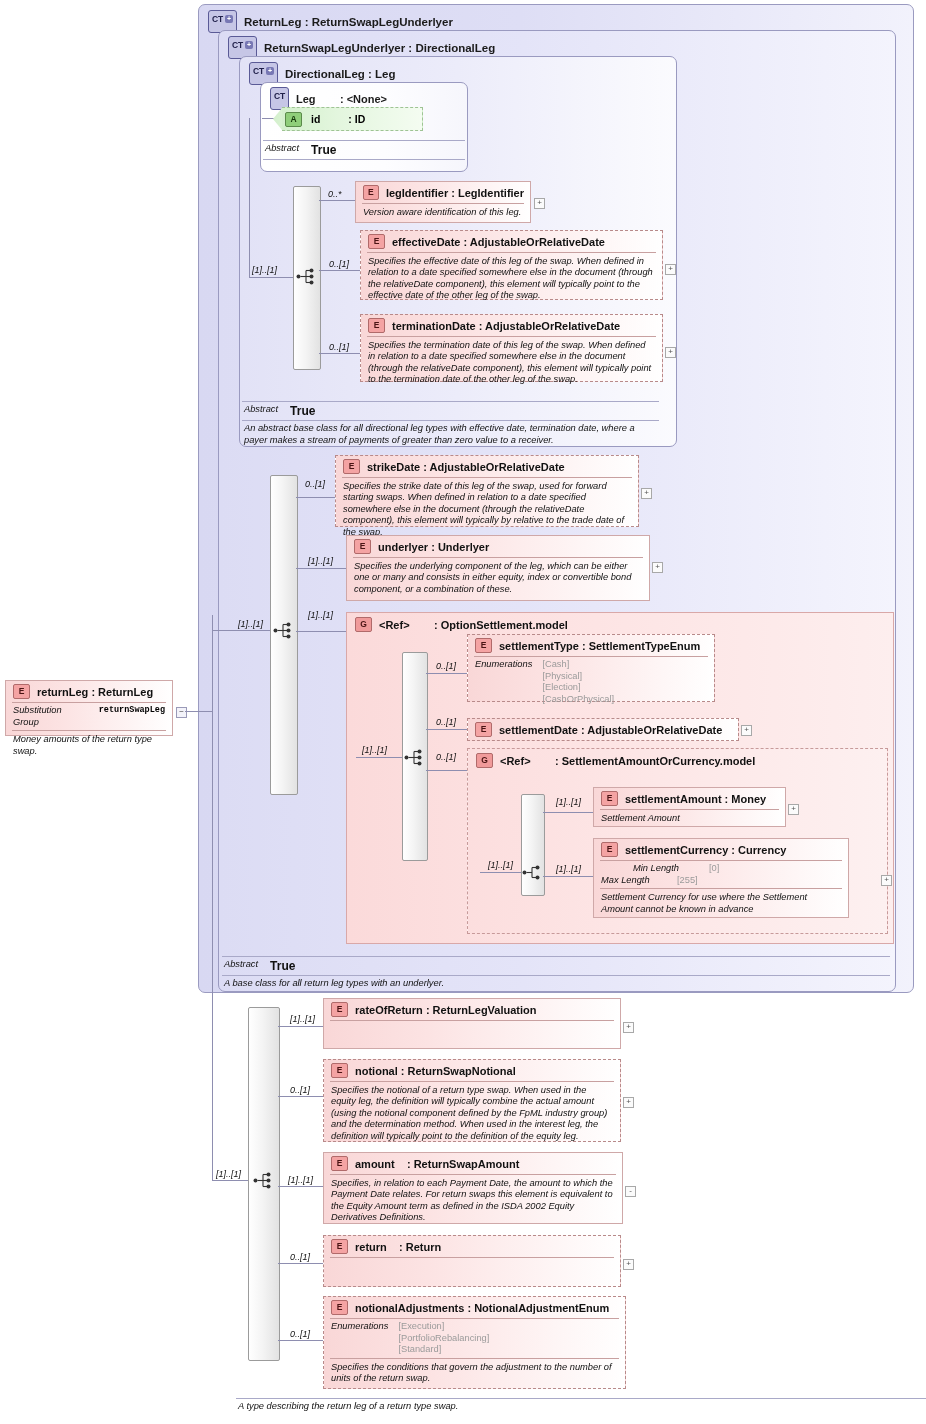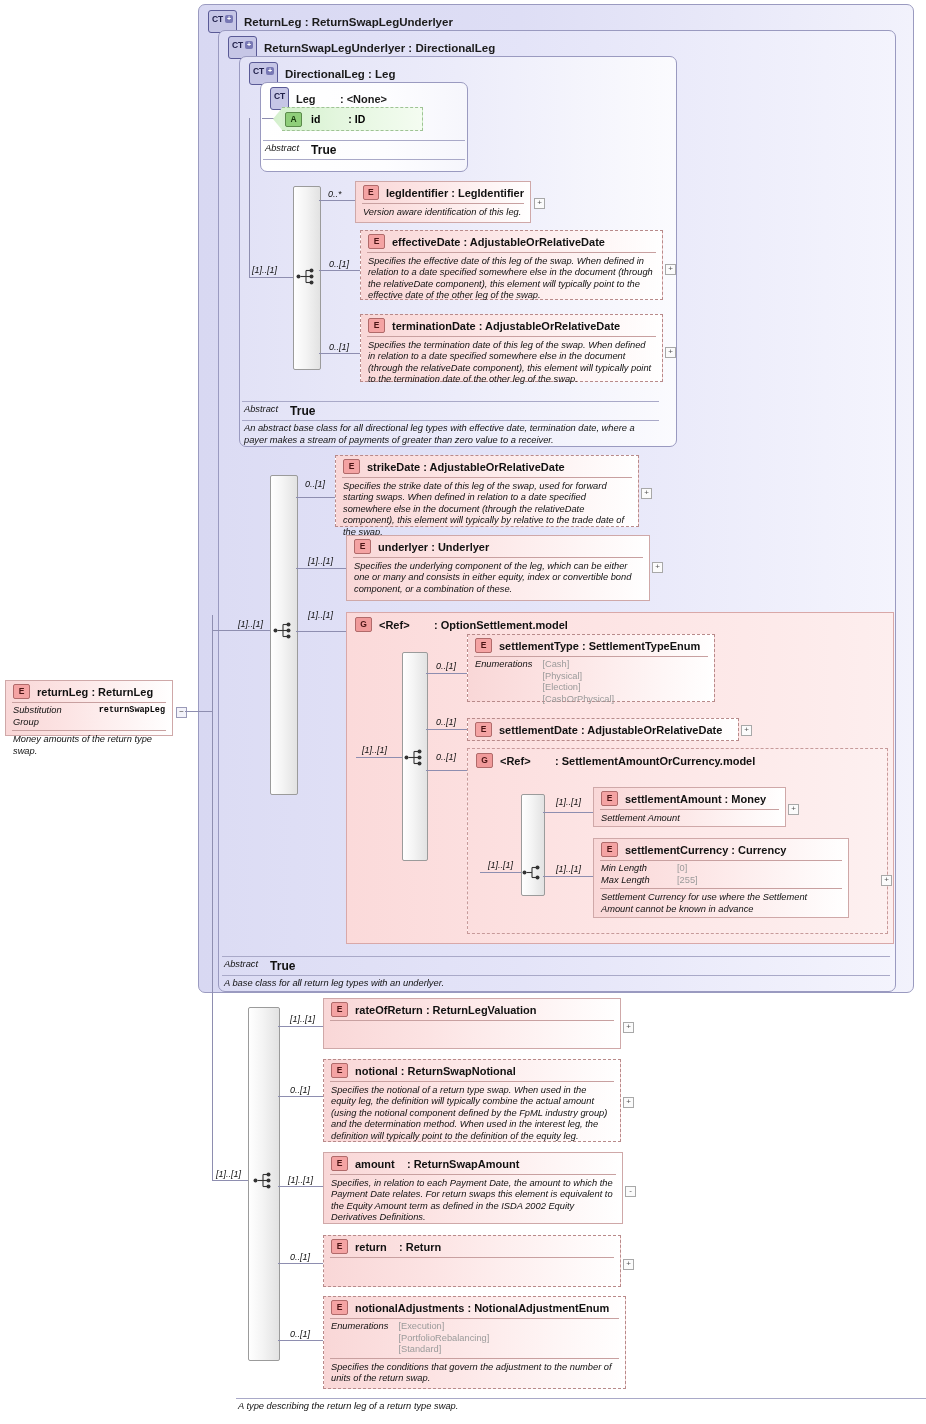--- a/index.html
+++ b/index.html
@@ -358,21 +358,21 @@
 <div class="ln-h" style="left:543px;top:876px;width:50px;"></div>
 <div class="card" style="left:556px;top:864px;">[1]..[1]</div>
 <div class="abs node solid" style="left:593px;top:838px;width:256px;height:80px;">
   <div class="node-head">
     <span class="e-badge">E</span>
     <span class="node-title">settlementCurrency : Currency</span>
   </div>
   <div class="node-sep"></div>
   <div class="node-facets" style="display:block;">
     <div style="display:flex;gap:14px;">
-      <span class="facet-names" style="width:62px;">Min Length</span>
+      <span class="facet-names" style="width:62px;margin-left:32px;">Min Length</span>
       <span class="facet-vals">[0]</span>
     </div>
     <div style="display:flex;gap:14px;">
       <span class="facet-names" style="width:62px;">Max Length</span>
       <span class="facet-vals">[255]</span>
     </div>
   </div>
   <div class="node-sep"></div>
   <div class="node-doc">Settlement Currency for use where the Settlement Amount cannot be known in advance</div>
 </div>

